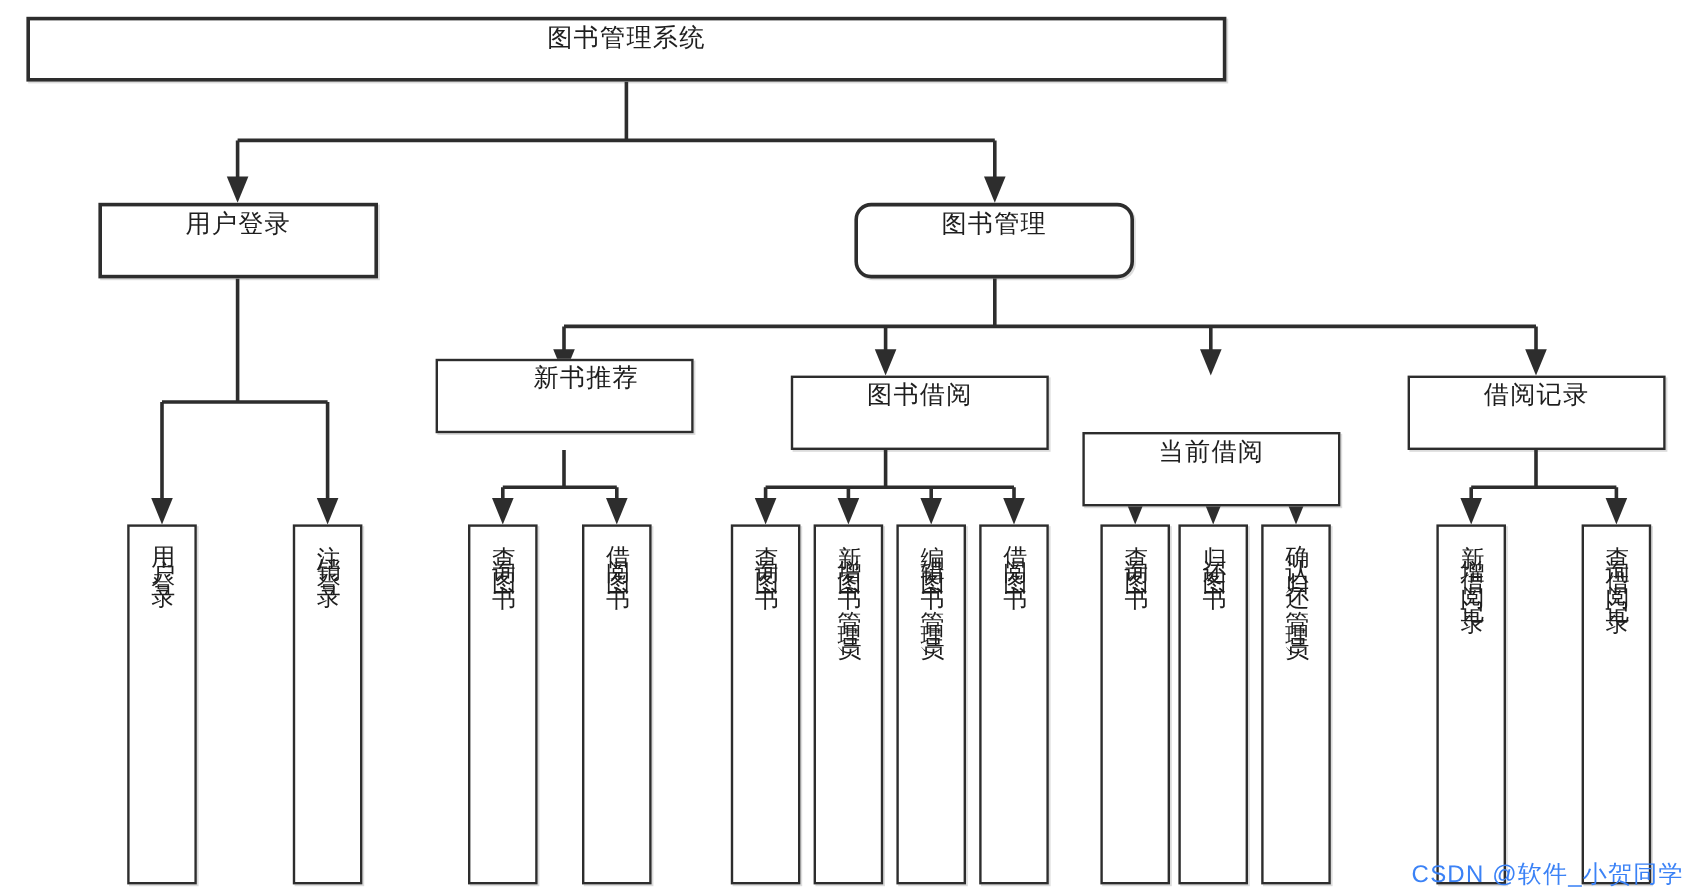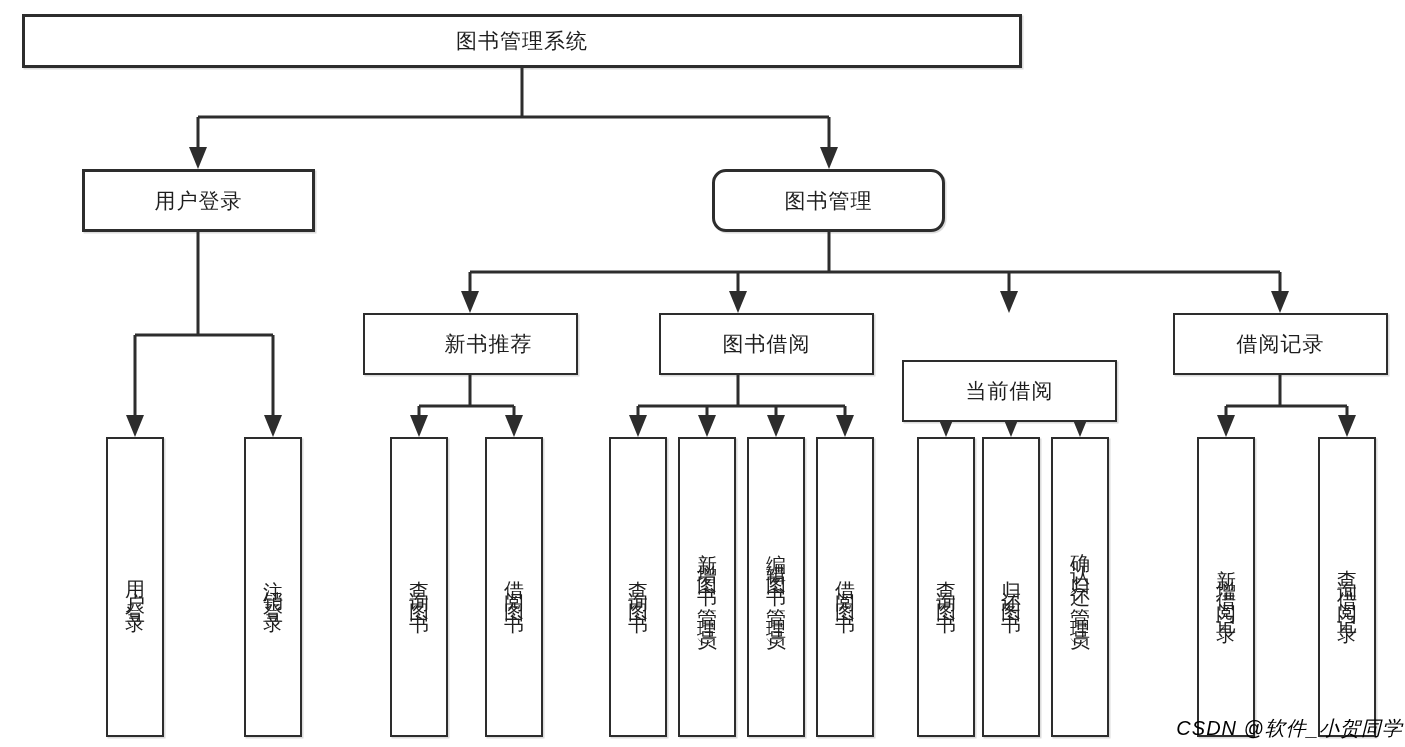--- a/index.html
+++ b/index.html
@@ -22,38 +22,38 @@
     width: 1405px;
     height: 747px;
     pointer-events: none;
   }
   .box {
     position: absolute;
     box-sizing: border-box;
     background: #ffffff;
     border: 3px solid #2d2d2d;
     display: flex;
-    align-items: center;
+    align-items: flex-start;
     justify-content: center;
     color: #1e1e1e;
     box-shadow: 1.5px 1.5px 0 rgba(60,60,60,0.18);
   }
   .h { font-size: 21px; letter-spacing: 1px; }
   .v { font-size: 20px; }
   .v span {
     writing-mode: vertical-rl;
     text-orientation: mixed;
     letter-spacing: 11px;
     line-height: 1.05;
   }
   
   #n-root  { left: 22px;  top: 14px;  width: 1000px; height: 54px; }
   #n-l2-0  { left: 82px;  top: 169px; width: 233px;  height: 63px; }
   #n-l2-1  { left: 712px; top: 169px; width: 233px;  height: 63px; border-radius: 14px; }
-  #n-l3-0  { left: 363px;  top: 313px; width: 215px; height: 62px; border-width: 2.5px; padding-left: 36px; }
+  #n-l3-0  { left: 363px;  top: 299px; width: 215px; height: 62px; border-width: 2.5px; padding-left: 36px; }
   #n-l3-1  { left: 631px;  top: 313px; width: 215px; height: 62px; border-width: 2.5px; margin-left: 28px; }
   #n-l3-2  { left: 902px;  top: 313px; width: 215px; height: 62px; border-width: 2.5px; margin-top: 47px; }
   #n-l3-3  { left: 1173px; top: 313px; width: 215px; height: 62px; border-width: 2.5px; }
   .leaf { top: 437px; width: 58px; height: 300px; border-width: 2.5px; }
   #n-v1  { left: 106px; }
   #n-v2  { left: 244px; }
   #n-v3  { left: 390px; }
   #n-v4  { left: 485px; }
   #n-v5  { left: 609px; }
   #n-v6  { left: 678px; }
@@ -63,24 +63,23 @@
   #n-v10 { left: 982px; }
   #n-v11 { left: 1051px; }
   #n-v12 { left: 1197px; }
   #n-v13 { left: 1318px; }
   #watermark {
     position: absolute;
     right: 2px;
     bottom: 5px;
     font-size: 20px;
     letter-spacing: 1px;
-    color: #000000;
+    color: #3b82f6;
     z-index: 5;
     white-space: nowrap;
-    font-style: italic;
   }
   .stroke {
     fill: none;
     stroke: #2d2d2d;
     stroke-width: 3;
   }
   .arrow { fill: #2d2d2d; stroke: none; }
 </style>
 </head>
 <body>

